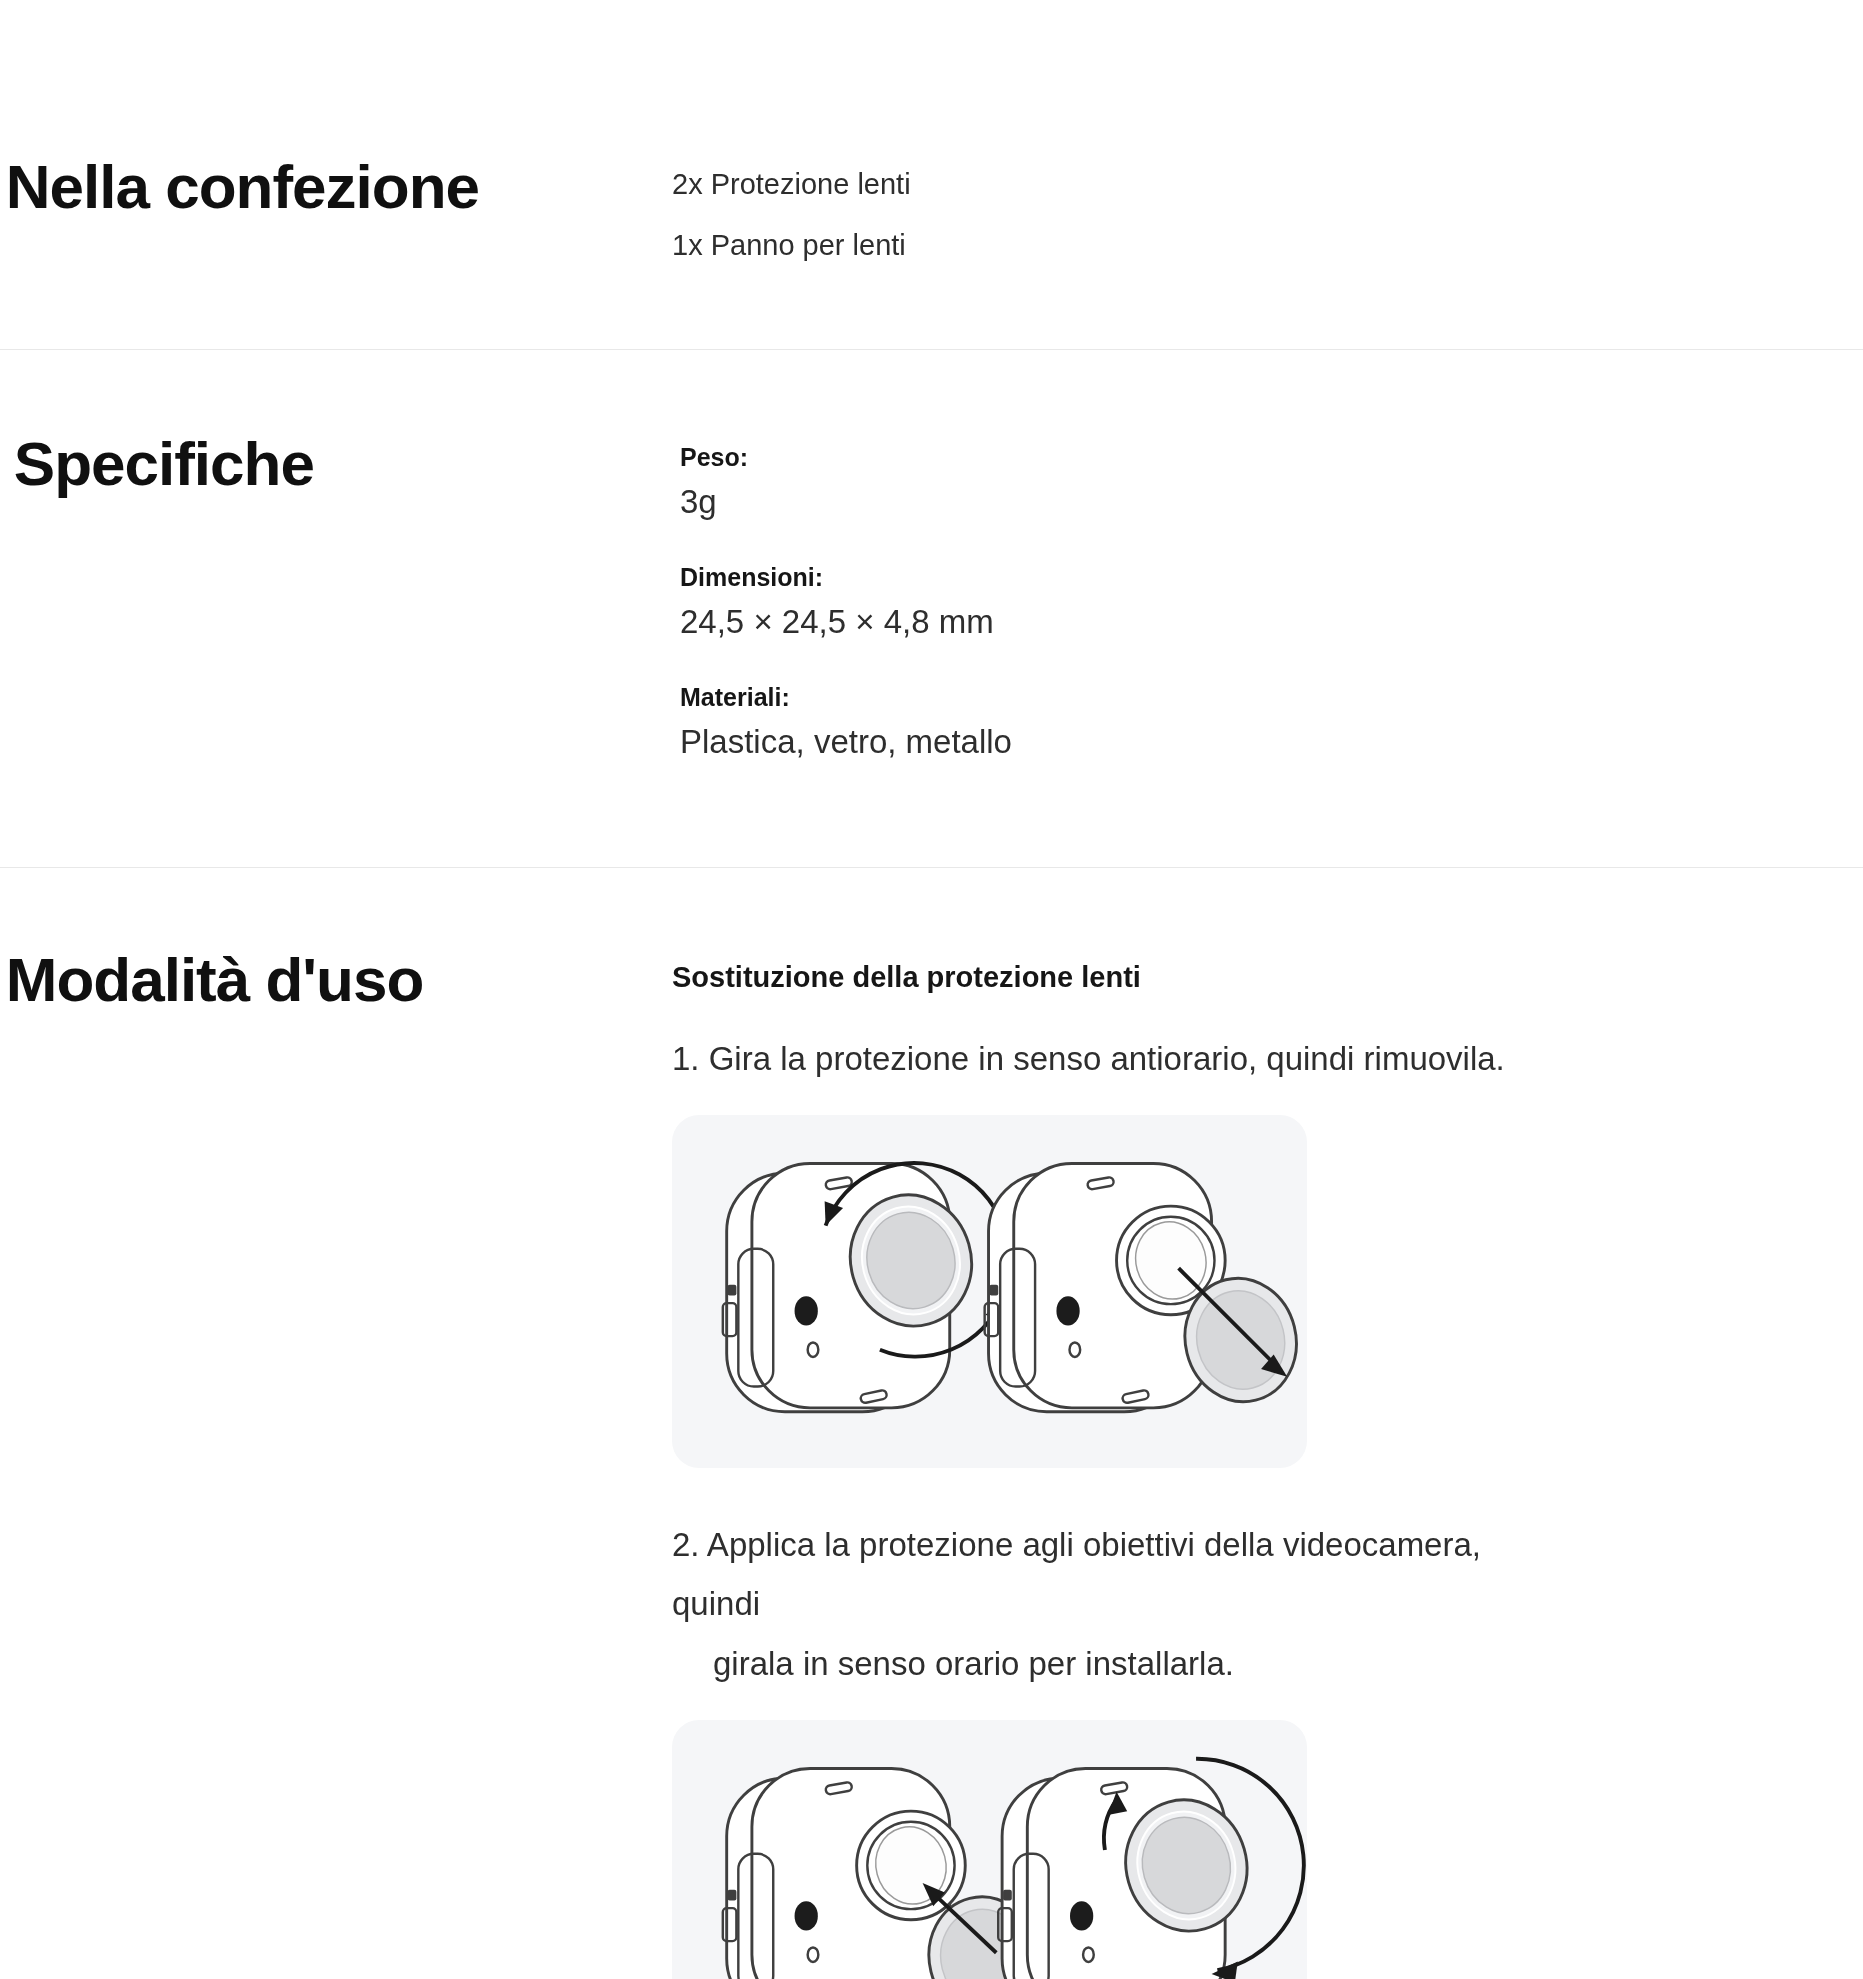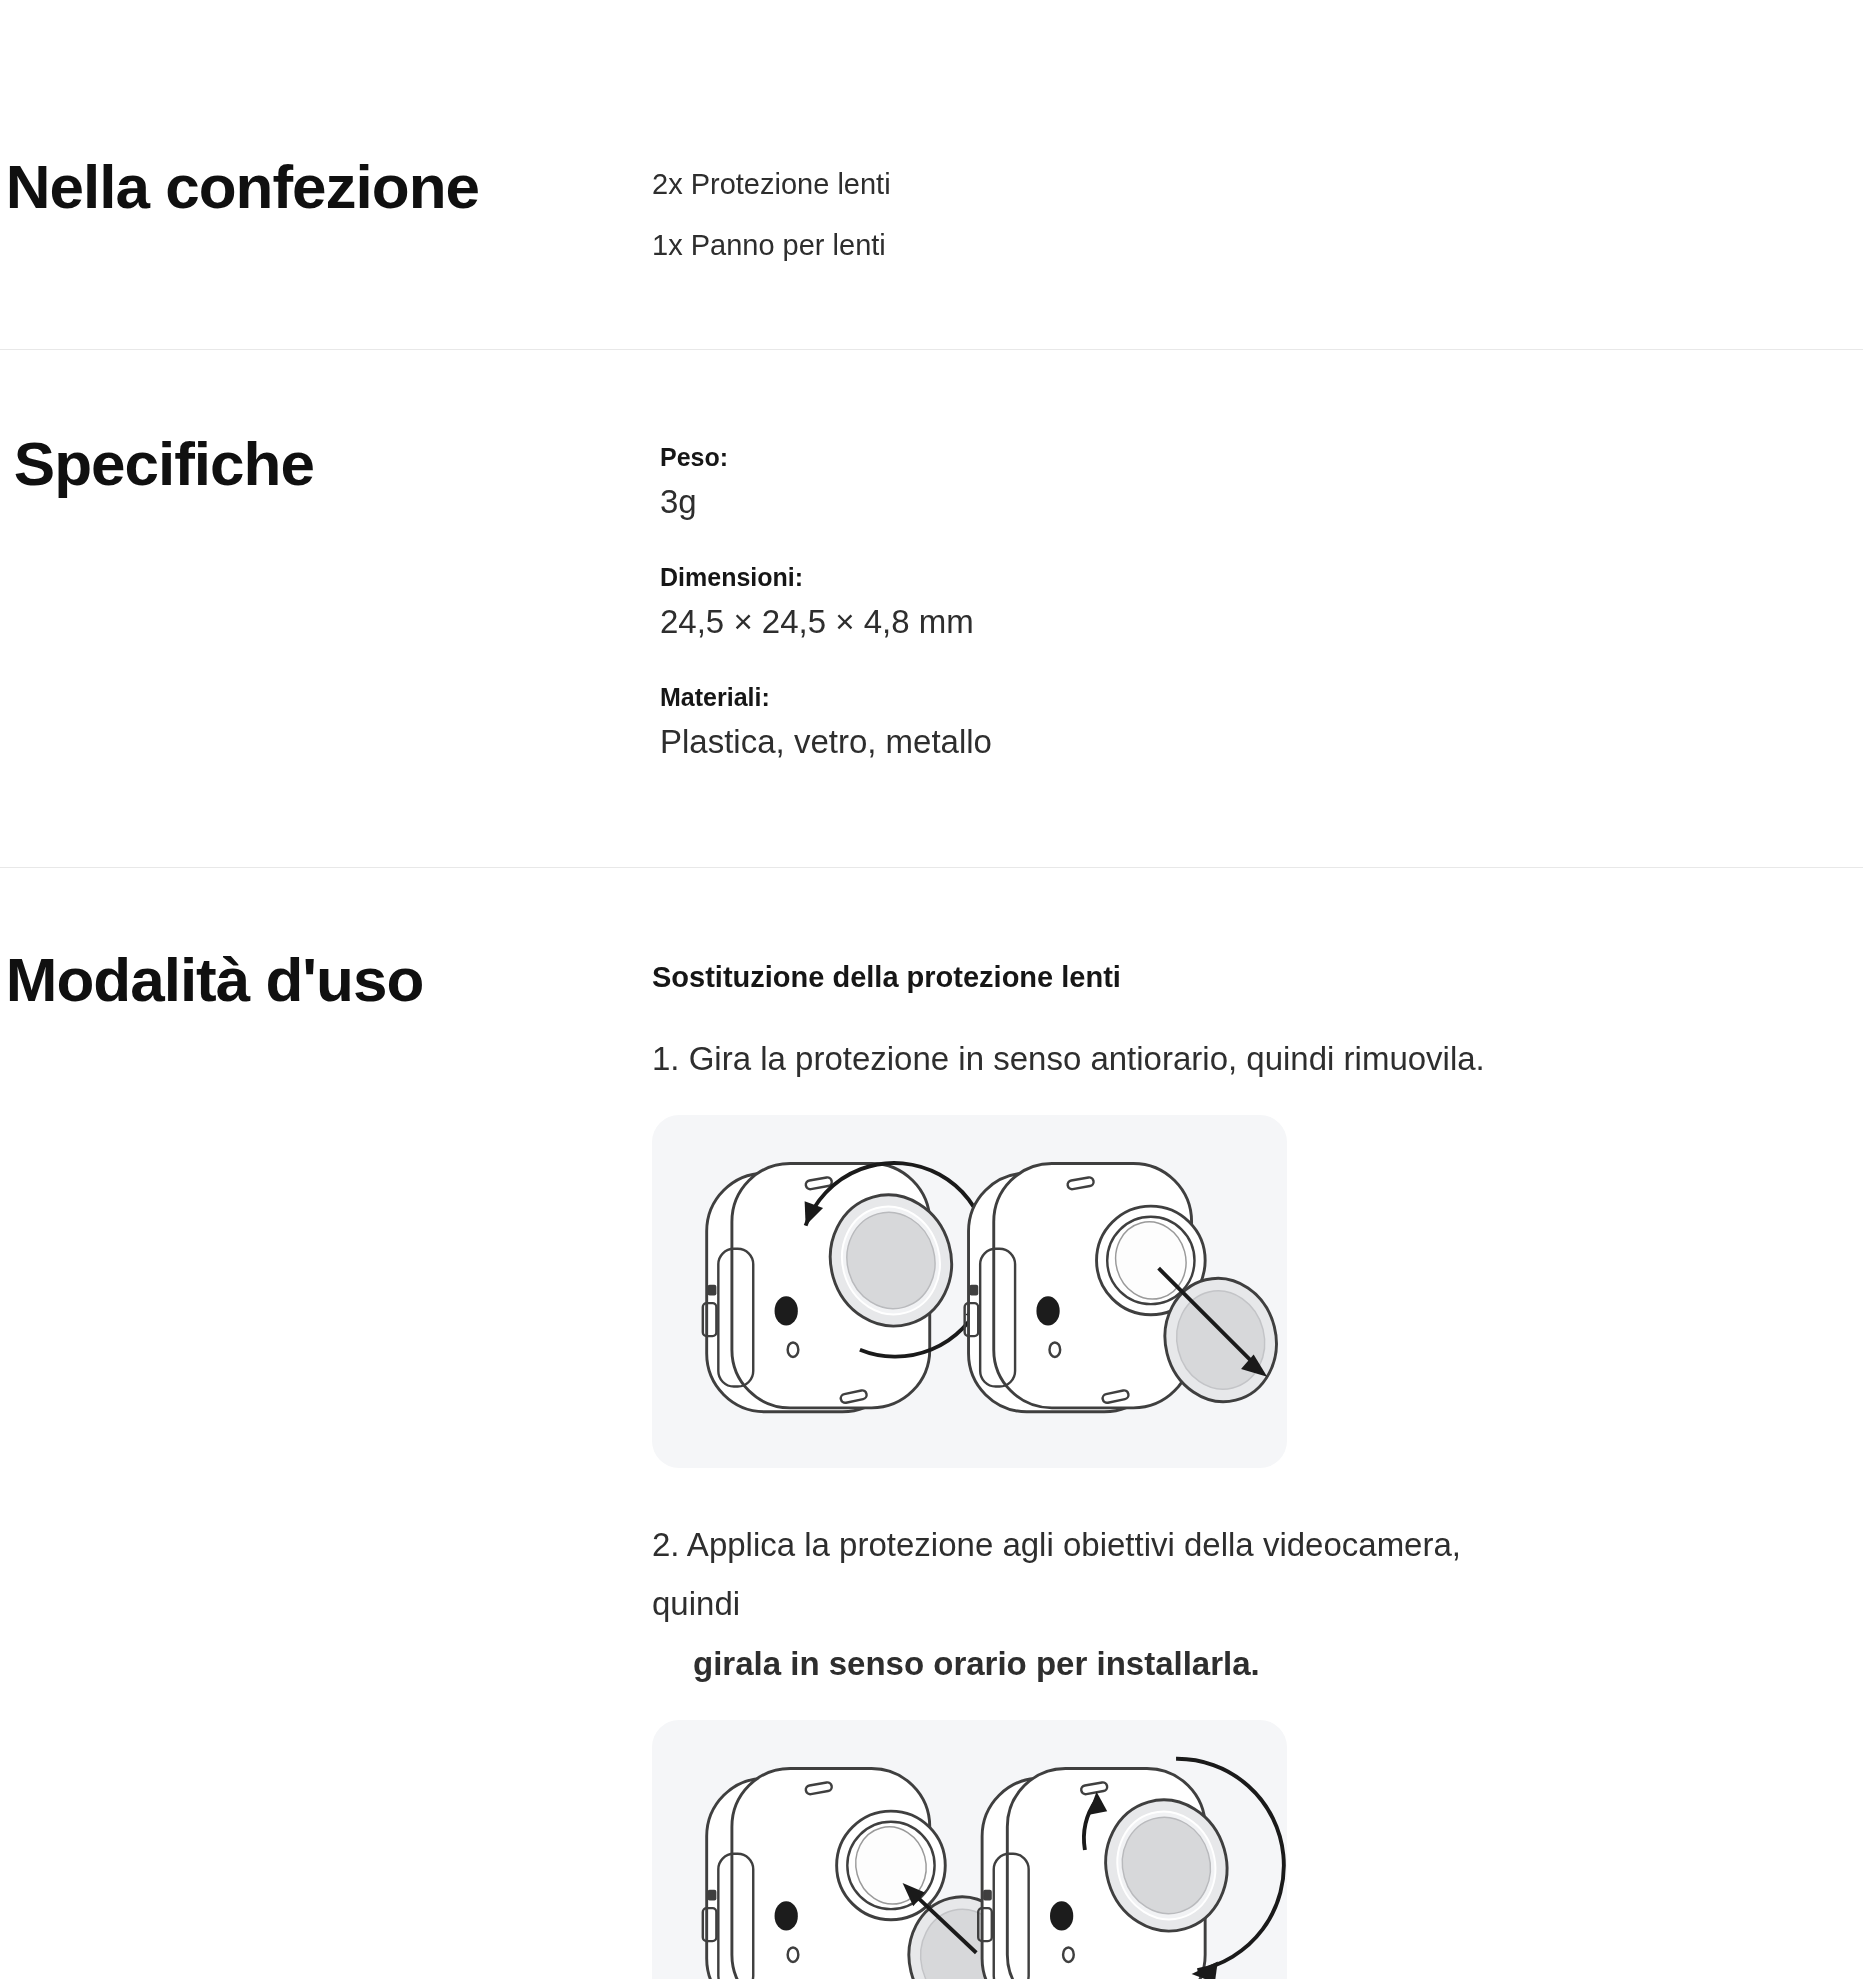--- a/index.html
+++ b/index.html
@@ -18,20 +18,21 @@
   body{
     font-family:"Liberation Sans", sans-serif;
     color:var(--color-body);
     width:1863px;
   }
   .page{width:1863px;min-height:1980px;background:#ffffff;overflow:hidden;}
   .section{
     display:grid;
     grid-template-columns:652px 1fr;
     align-items:start;
+    gap:20px;
   }
   .section h2{
     font-size:62px;
     line-height:1.1;
     font-weight:700;
     letter-spacing:-1px;
     color:var(--color-heading);
     padding-left:5.8px;
   }
   .sec-box{padding:153px 0 64px 0;}
@@ -51,21 +52,21 @@
   }
   .spec-value{font-size:33px;line-height:1.5;}
   .usage-subtitle{
     font-size:29px;line-height:1.5;font-weight:700;color:var(--color-label);
     margin-bottom:29px;
   }
   .step-text{
     font-size:33px;line-height:1.8;
     margin-bottom:27px;
   }
-  .step-line-cont{padding-left:41px;font-weight:bold;}
+  .step-line-cont{padding-left:41px;}
   .figure{
     width:635px;height:353px;
     background:var(--color-figure-bg);
     border-radius:27px;
     margin-bottom:47px;
     display:flex;align-items:center;justify-content:center;
   }
   .figure:last-child{margin-bottom:0;}
   .figure svg{display:block;}
   .defs-holder{position:absolute;width:0;height:0;overflow:hidden;}

